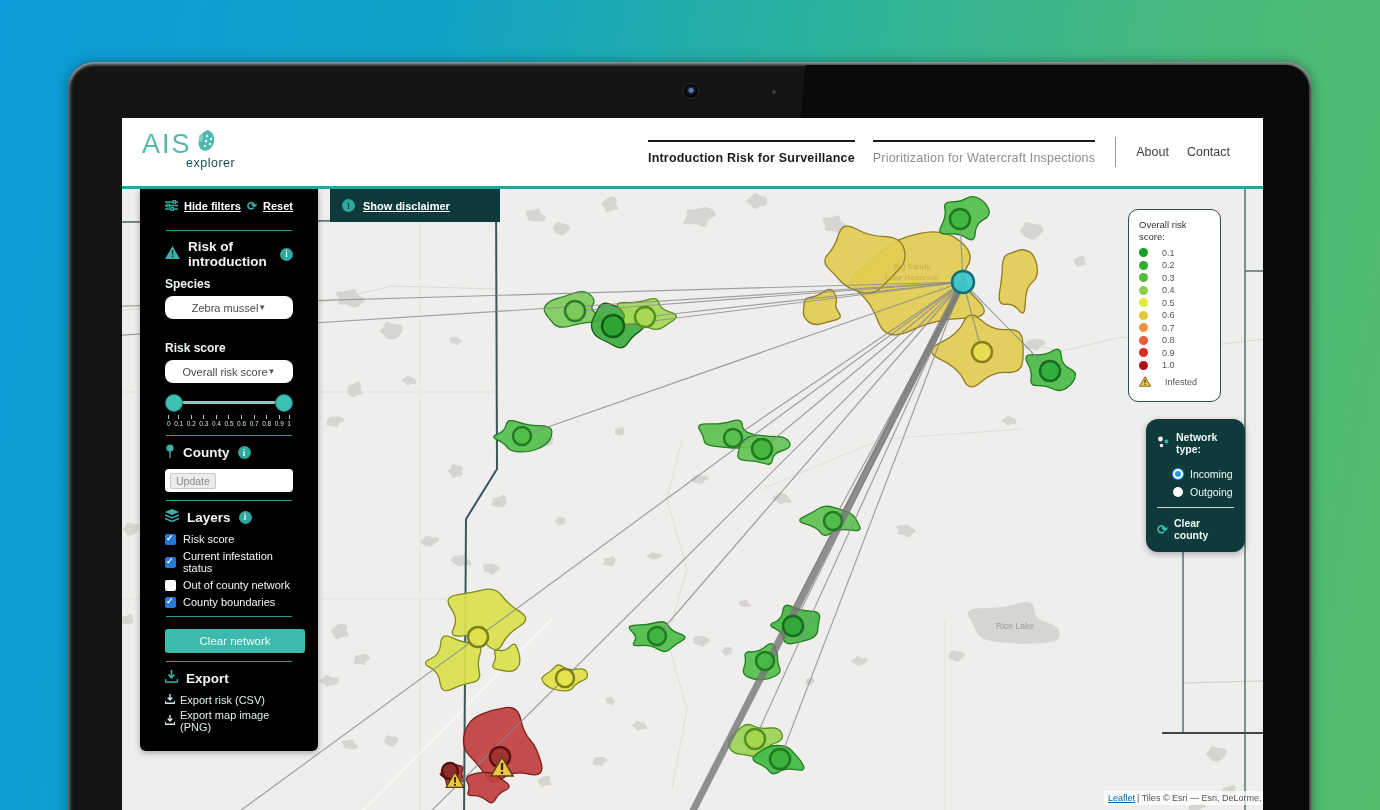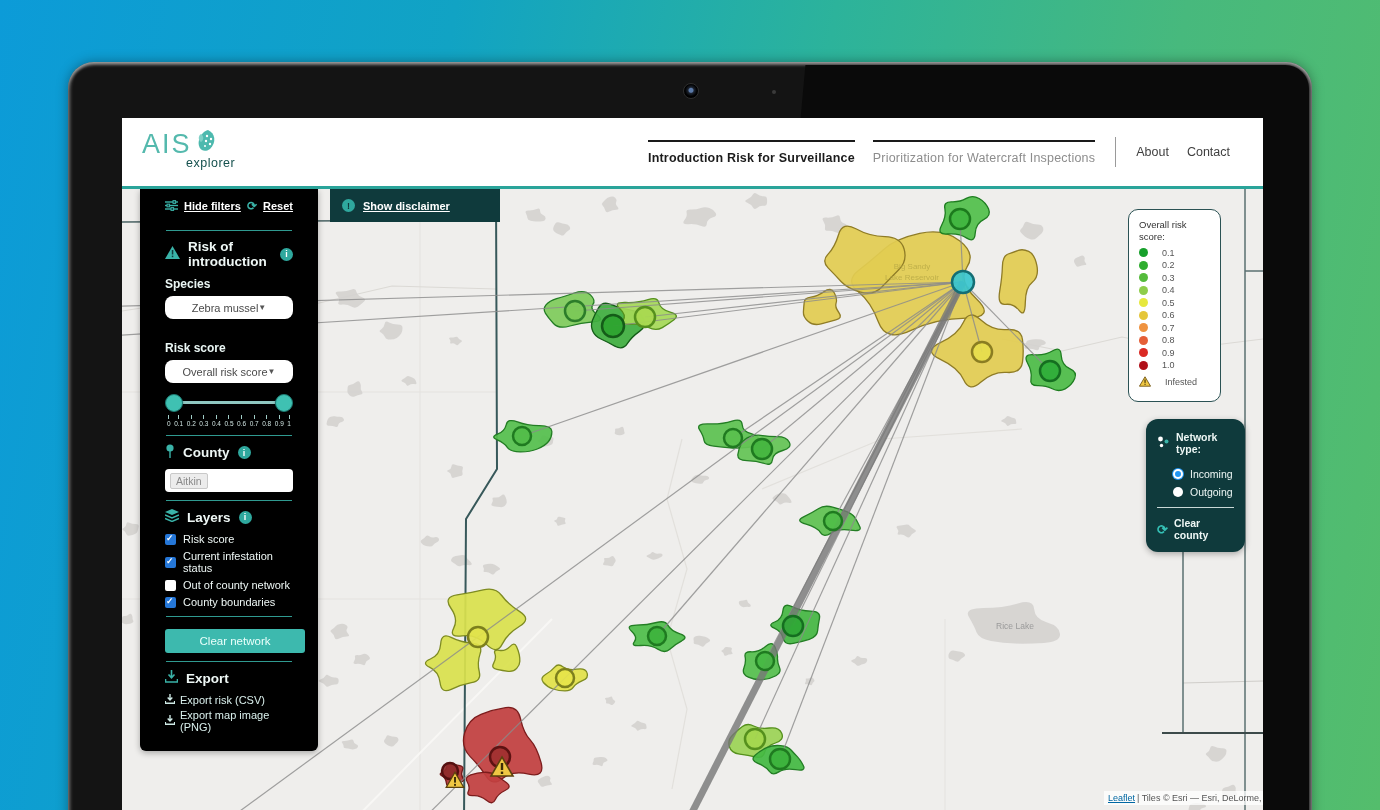--- a/index.html
+++ b/index.html
@@ -362,21 +362,21 @@
           <span>
             <svg width="10" height="14" viewBox="0 0 10 14">
               <circle cx="5" cy="4" r="3.6" fill="#3ab3a8"></circle>
                 <rect x="4.3" y="7" width="1.4" height="7" fill="#3ab3a8"></rect>
             </svg>
           </span>
           <span>County</span>
           <span class="info light">i</span>
         </div>
         <div class="input">
-          <span class="chip">Aitkin</span>
+          <span class="chip">Update</span>
         </div>
 
         <div class="rule"></div>
         <div class="sec-head">
           <span>
             <svg width="14" height="13" viewBox="0 0 14 13">
               <path d="M7 0 L14 3 L7 6 L0 3 Z" fill="#3ab3a8"></path>
               <path d="M0 6 L7 9 L14 6" fill="none" stroke="#3ab3a8" stroke-width="1.4"></path>
               <path d="M0 9.5 L7 12.5 L14 9.5" fill="none" stroke="#3ab3a8" stroke-width="1.4"></path>
             </svg>

